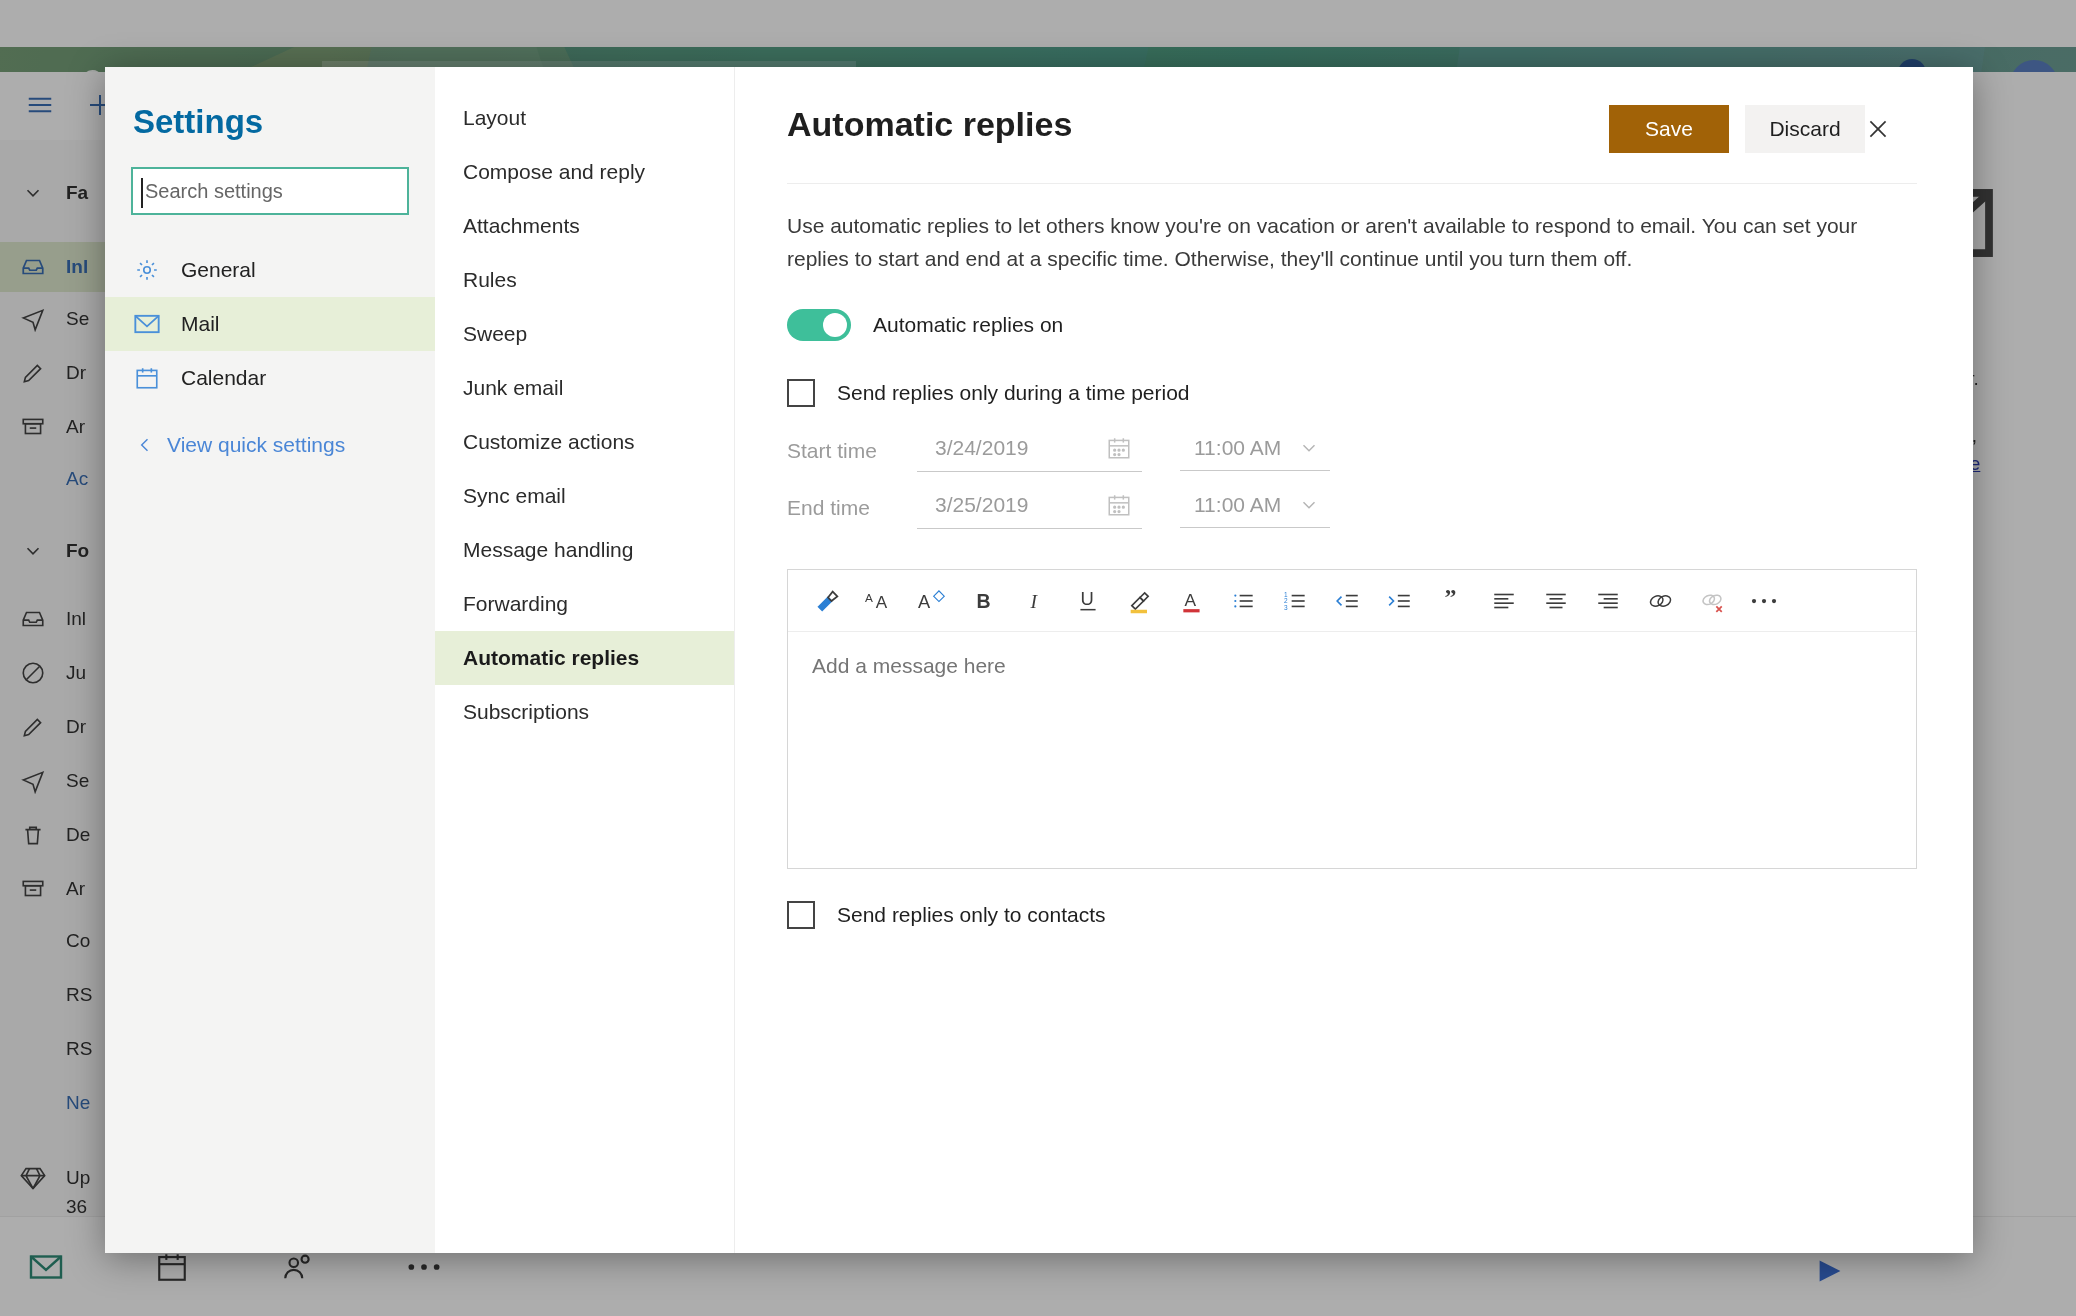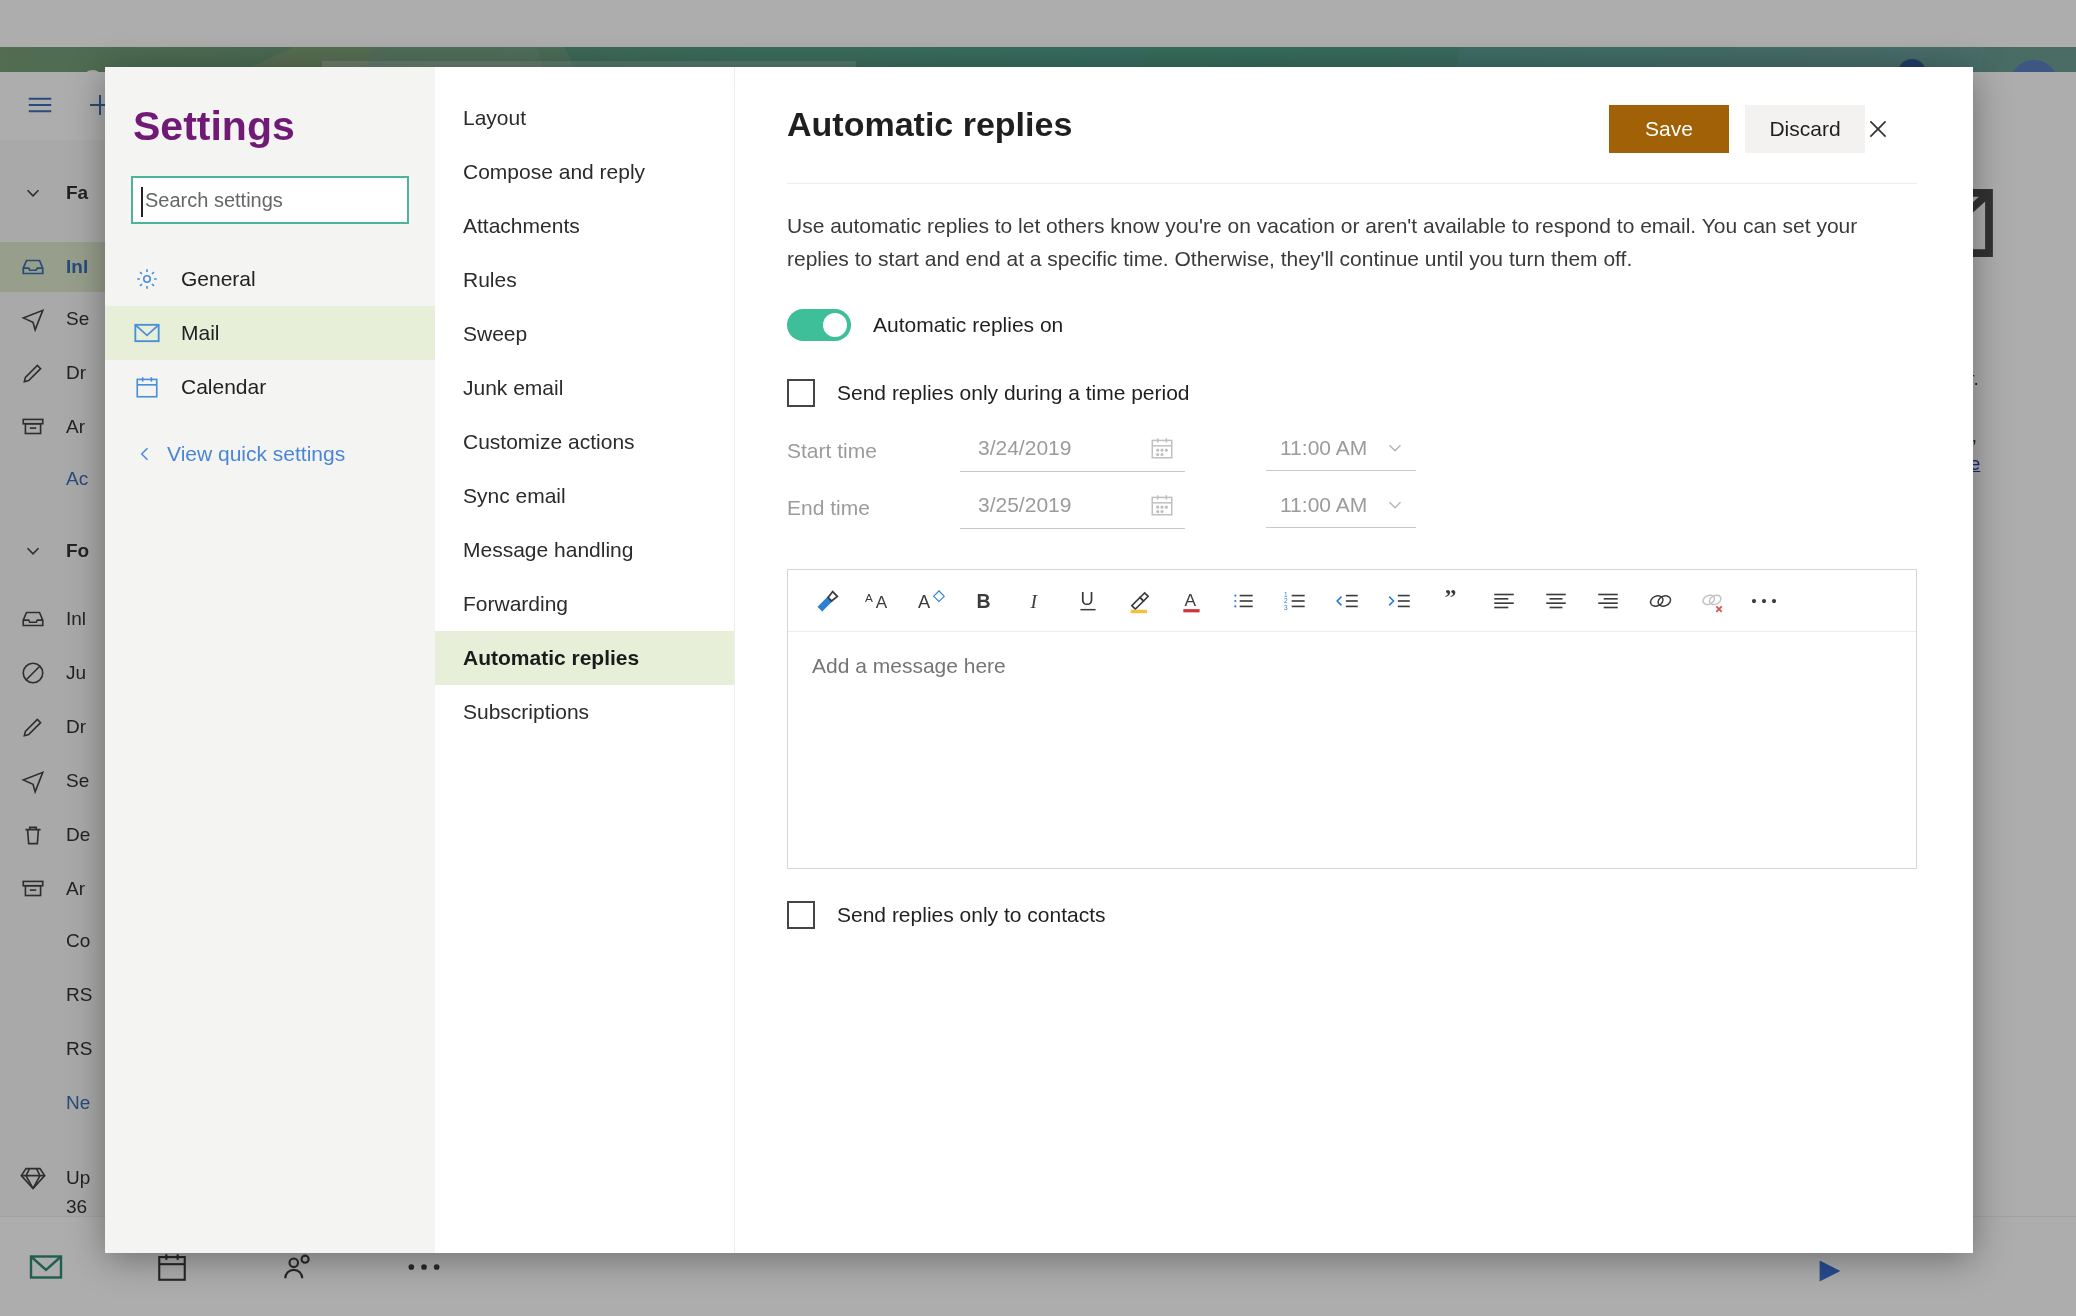--- a/index.html
+++ b/index.html
@@ -82,21 +82,21 @@
   .botbar .bi.active { color:#2e8b76; }
   .play { position:absolute; right:230px; bottom:32px; color:#3b6fd4; }
 
   .scrim { position:absolute; inset:0; background:rgba(0,0,0,0.32); }
 
   
   .modal { position:absolute; left:105px; top:67px; width:1868px; height:1186px;
     background:#ffffff; box-shadow:0 6px 34px rgba(0,0,0,.36); display:flex; }
 
   .col-left { width:330px; background:#f4f4f3; flex:0 0 330px; padding:26px 0 0 0; }
-  .col-left h1 { font-size:41px; font-weight:600; color:#701a75; padding:10px 0 0 28px; }
+  .col-left h1 { font-size:33px; font-weight:600; color:#0369a1; padding:10px 0 0 28px; }
   .set-search { margin:26px 26px 0 26px; height:48px; border:2px solid #4db39a;
     background:#fff; display:flex; align-items:center; padding:0 6px; position:relative; }
   .set-search input { border:0; outline:0; width:100%; height:100%; font-size:20px;
     color:#555; font-family:"Liberation Sans", sans-serif; background:transparent; padding-left:6px;}
   .set-search input::placeholder { color:#666; }
   .caret { position:absolute; left:8px; top:9px; width:2px; height:30px; background:#222; }
 
   .cat { height:54px; display:flex; align-items:center; gap:20px; padding-left:28px;
     font-size:21px; color:#222; }
   .cat.sel { background:#e7efd8; font-weight:400; }
@@ -129,21 +129,21 @@
   .toggle { width:64px; height:32px; border-radius:16px; background:#3ebf9a; position:relative; }
   .toggle .knob { position:absolute; right:4px; top:4px; width:24px; height:24px;
     border-radius:50%; background:#fff; }
   .toggle-label { font-size:21px; color:#1f1f1f; }
 
   .cbrow { display:flex; align-items:center; gap:22px; margin:38px 0 0 52px; }
   .cbox { width:28px; height:28px; border:2px solid #444; background:#fff; }
   .cbrow span { font-size:21px; color:#1f1f1f; }
 
   .timegrid { margin:22px 0 0 52px; }
-  .timerow { display:flex; align-items:center; margin-top:14px;gap:43px; }
+  .timerow { display:flex; align-items:center; margin-top:14px; }
   .tlabel { width:130px; font-size:21px; color:#9b9b9b; }
   .tfield { width:225px; border-bottom:1px solid #c9c9c9; display:flex; align-items:center;
     justify-content:space-between; padding:6px 10px 10px 18px; }
   .tfield .tv { font-size:21px; color:#9b9b9b; }
   .tfield.time { width:150px; margin-left:38px; padding-left:14px; }
 
   .editor { margin:40px 56px 0 52px; border:1px solid #d6d6d6; height:300px; }
   .etoolbar { height:62px; display:flex; align-items:center; gap:0; padding:0 14px;
     border-bottom:1px solid #ededed; }
   .tb-btn { width:52px; height:52px; display:flex; align-items:center; justify-content:center;

